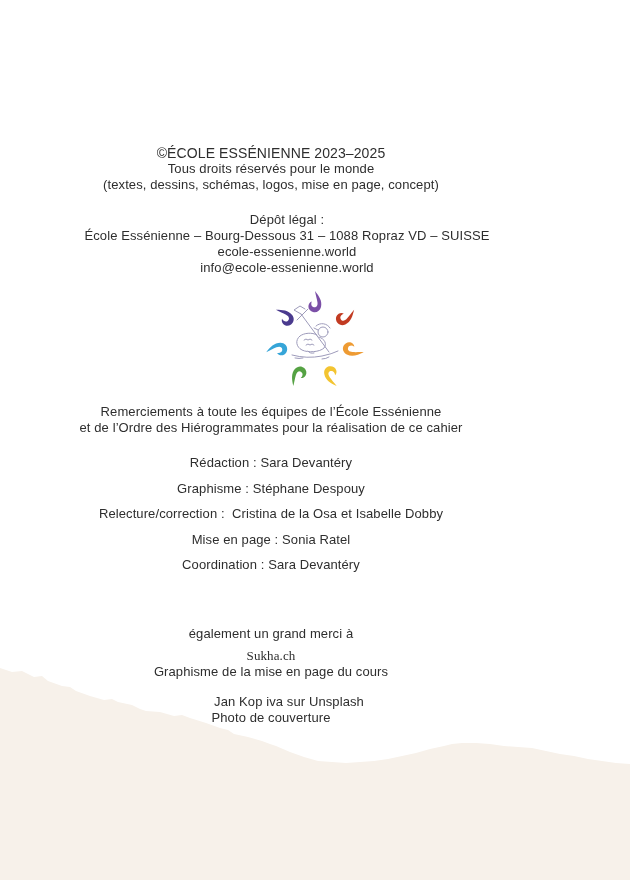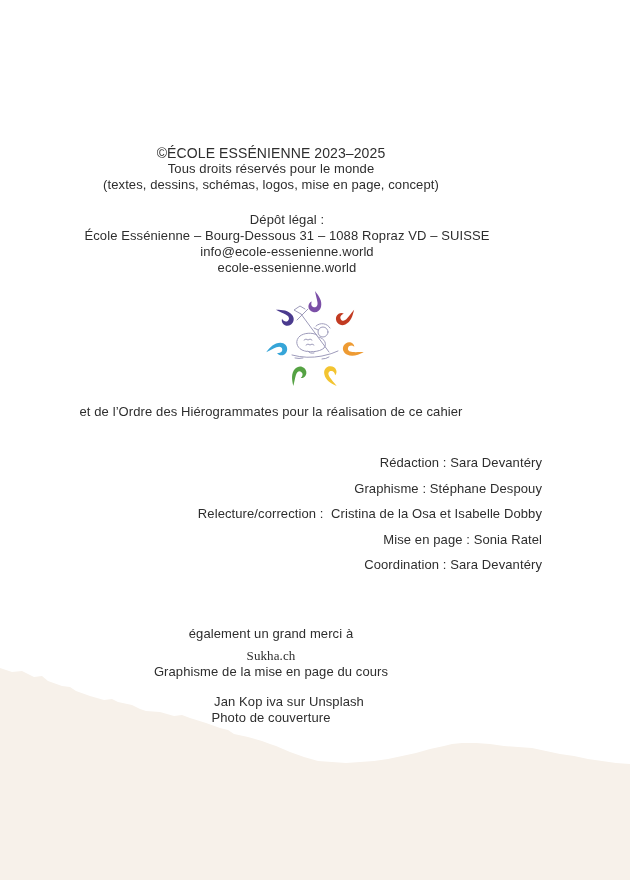--- a/index.html
+++ b/index.html
@@ -13,21 +13,21 @@
   }
   .page{position:absolute;inset:0;}
   .txtblock{
     position:absolute;left:0;width:542px;
     text-align:center;
     font-size:13px;line-height:16px;
     letter-spacing:0.1px;
   }
   .txtblock p{margin:0;}
   .title-line{font-size:14px;}
-  .credits p{margin:0;line-height:25.5px;white-space:pre-wrap;text-align:right;}
+  .credits p{margin:0;line-height:25.5px;white-space:pre-wrap;}
   #copyright{top:145px;}
   #legal{top:212px;padding-left:16px;}
   #thanks{top:404px;}
   #credits{top:450px;}
   #merci{top:626px;}
   .gap-sm{margin-top:6px !important;font-family:Liberation Serif, serif;}
   .gap-md{margin-top:14px !important;padding-left:36px;}
   #logo{
     position:absolute;top:288px;left:262px;width:106px;height:106px;
   }
@@ -42,22 +42,22 @@
 
   <div class="txtblock" id="copyright">
     <p class="title-line">©ÉCOLE ESSÉNIENNE 2023–2025</p>
     <p>Tous droits réservés pour le monde</p>
     <p>(textes, dessins, schémas, logos, mise en page, concept)</p>
   </div>
 
   <div class="txtblock" id="legal">
     <p>Dépôt légal :</p>
     <p>École Essénienne – Bourg-Dessous 31 – 1088 Ropraz VD – SUISSE</p>
+    <p>ecole-essenienne.world</p>
     <p>info@ecole-essenienne.world</p>
-    <p>ecole-essenienne.world</p>
   </div>
 
   <svg id="logo" viewBox="0 0 106 106" aria-hidden="true">
 
     <g>
       <path transform="translate(53,53) rotate(0) translate(0,-36)" d="M0,-14 C4,-9 7.5,-4 6,2 C5,6 1.5,8 -2,7 C-5,6 -7,3.5 -6.5,0.5 C-6.2,-1.5 -5,-3 -3.2,-3.6 C-4.4,-0.8 -3.4,1.8 -1,2.2 C1.6,2.6 3,0.4 2.4,-3 C1.9,-6.5 0.8,-9.5 0,-14 Z" fill="#7b4fa7"></path>
       <path transform="translate(53,53) rotate(51.4) translate(0,-36)" d="M0,-14 C4,-9 7.5,-4 6,2 C5,6 1.5,8 -2,7 C-5,6 -7,3.5 -6.5,0.5 C-6.2,-1.5 -5,-3 -3.2,-3.6 C-4.4,-0.8 -3.4,1.8 -1,2.2 C1.6,2.6 3,0.4 2.4,-3 C1.9,-6.5 0.8,-9.5 0,-14 Z" fill="#c23b22"></path>
       <path transform="translate(53,53) rotate(102.9) translate(0,-36)" d="M0,-14 C4,-9 7.5,-4 6,2 C5,6 1.5,8 -2,7 C-5,6 -7,3.5 -6.5,0.5 C-6.2,-1.5 -5,-3 -3.2,-3.6 C-4.4,-0.8 -3.4,1.8 -1,2.2 C1.6,2.6 3,0.4 2.4,-3 C1.9,-6.5 0.8,-9.5 0,-14 Z" fill="#ee9b33"></path>
       <path transform="translate(53,53) rotate(154.3) translate(0,-36)" d="M0,-14 C4,-9 7.5,-4 6,2 C5,6 1.5,8 -2,7 C-5,6 -7,3.5 -6.5,0.5 C-6.2,-1.5 -5,-3 -3.2,-3.6 C-4.4,-0.8 -3.4,1.8 -1,2.2 C1.6,2.6 3,0.4 2.4,-3 C1.9,-6.5 0.8,-9.5 0,-14 Z" fill="#f3c431"></path>
       <path transform="translate(53,53) rotate(205.7) translate(0,-36)" d="M0,-14 C4,-9 7.5,-4 6,2 C5,6 1.5,8 -2,7 C-5,6 -7,3.5 -6.5,0.5 C-6.2,-1.5 -5,-3 -3.2,-3.6 C-4.4,-0.8 -3.4,1.8 -1,2.2 C1.6,2.6 3,0.4 2.4,-3 C1.9,-6.5 0.8,-9.5 0,-14 Z" fill="#55a243"></path>
@@ -76,20 +76,21 @@
       <path d="M42,52 q2,-2 4,0 q2,-2 4,0"></path>
       <path d="M44,57 q2,-2 4,0 q2,-2 4,0"></path>
       <path d="M46,63 q2,3 6,2"></path>
       <path d="M30,67 Q45,71 60,68 Q70,66 76,63"></path>
       <path d="M33,70 q4,1 8,0"></path>
       <path d="M60,71 q4,0 7,-2"></path>
     </g>
   </svg>
 
   <div class="txtblock" id="thanks">
+    <p>Remerciements à toute les équipes de l’École Essénienne</p>
     <p>et de l’Ordre des Hiérogrammates pour la réalisation de ce cahier</p>
   </div>
 
   <div class="txtblock credits" id="credits">
     <p>Rédaction : Sara Devantéry</p>
     <p>Graphisme : Stéphane Despouy</p>
     <p>Relecture/correction :  Cristina de la Osa et Isabelle Dobby</p>
     <p>Mise en page : Sonia Ratel</p>
     <p>Coordination : Sara Devantéry</p>
   </div>

